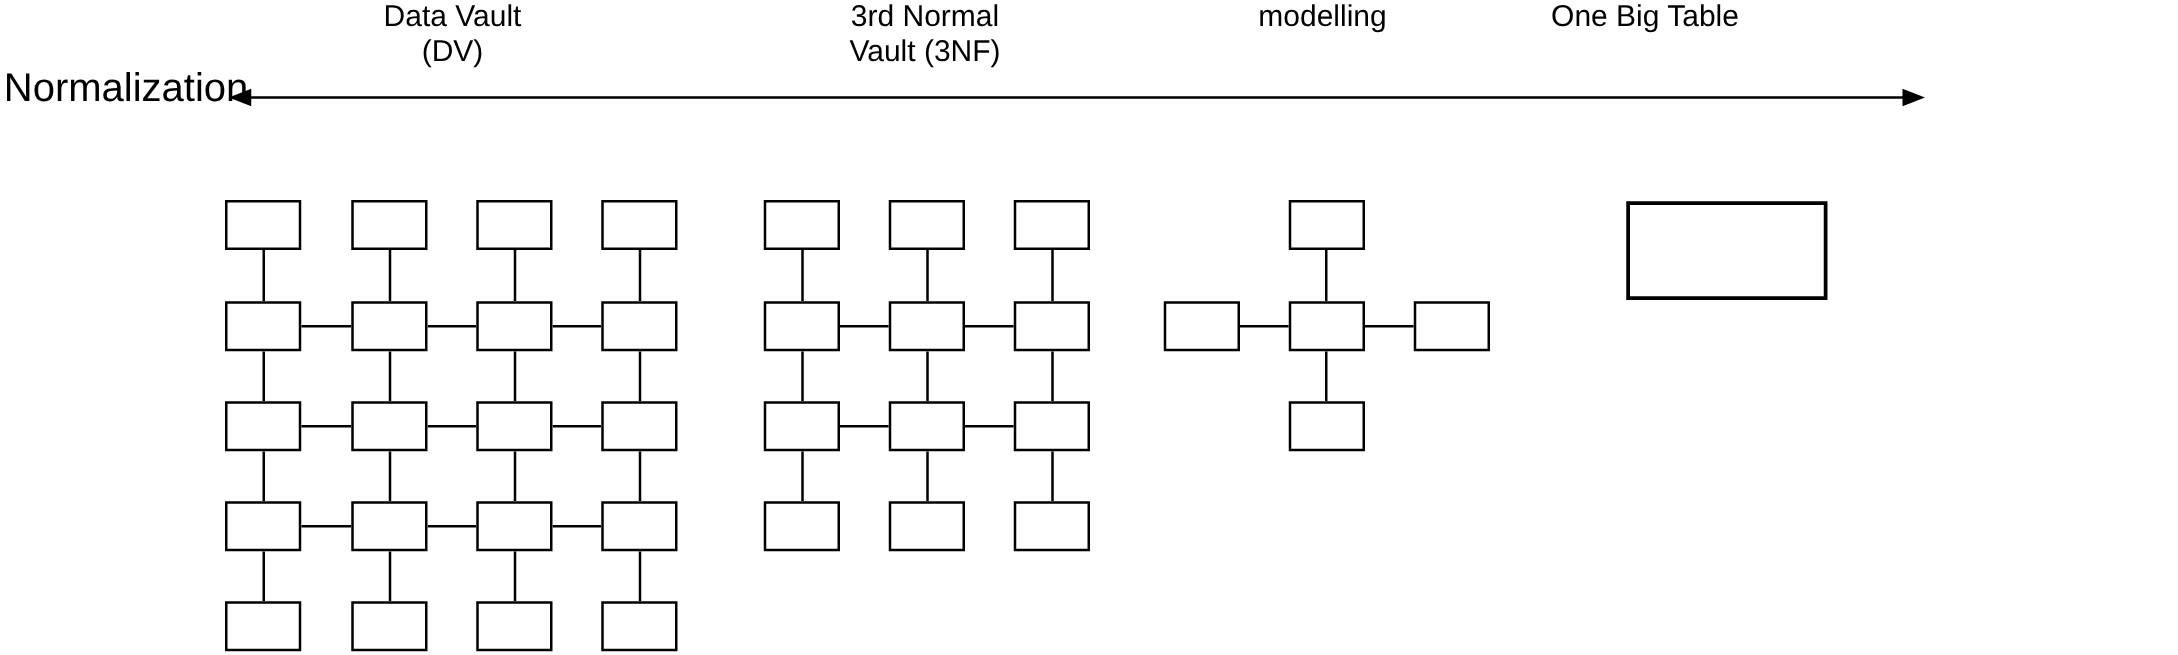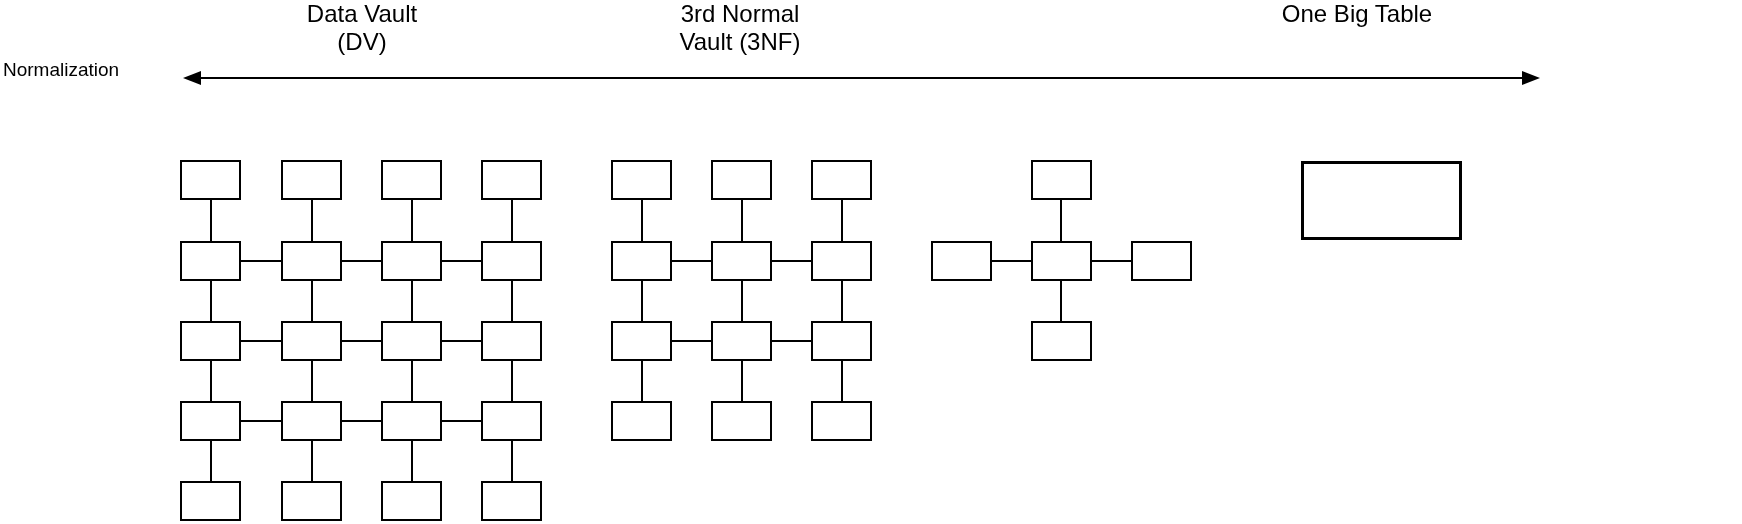--- a/index.html
+++ b/index.html
@@ -3,21 +3,21 @@
 <meta charset="utf-8">
 <style>
   :root { --fg:#000000; --bg:#ffffff; }
   html,body { margin:0; padding:0; background:var(--bg); }
   body { font-family:"Liberation Sans", sans-serif; color:var(--fg); }
   .canvas {
     position:relative; width:1742px; height:524px;
     background:var(--bg); overflow:hidden;
   }
   .axis-label {
-    position:absolute; top:56px; font-size:19px; line-height:28px;
+    position:absolute; top:56px; font-size:32px; line-height:28px;
     white-space:nowrap; color:var(--fg);
   }
   .axis-label.left  { left:3px; }
   .axis-label.right { right:5px; }
   .category-labels { position:absolute; inset:0; }
   .category-label {
     position:absolute; top:0; transform:translateX(-50%);
     text-align:center; font-size:24px; line-height:28px; white-space:nowrap;
     color:var(--fg);
   }
@@ -38,22 +38,23 @@
   <div class="category-labels">
       <div class="category-label" style="left: 362px;">
         <div>Data Vault</div>
         <div>(DV)</div>
       </div>
       <div class="category-label" style="left: 740px;">
         <div>3rd Normal</div>
         <div>Vault (3NF)</div>
       </div>
       <div class="category-label" style="left: 1058px;">
+        <div>modelling</div>
       </div>
-      <div class="category-label" style="left: 1357px;">
+      <div class="category-label" style="left: 1316px;">
         <div>One Big Table</div>
       </div>
     </div>
   <svg class="arrow-svg" xmlns="http://www.w3.org/2000/svg" viewBox="0 0 1742 524">
       <line x1="199" x2="1524" y1="78" y2="78" stroke="#000000" stroke-width="2"></line>
       <polygon points="183,78 201,71 201,85" fill="#000000"></polygon>
       <polygon points="1540,78 1522,71 1522,85" fill="#000000"></polygon>
     </svg>
   <div class="diagrams-layer">
       <div class="diagram">

